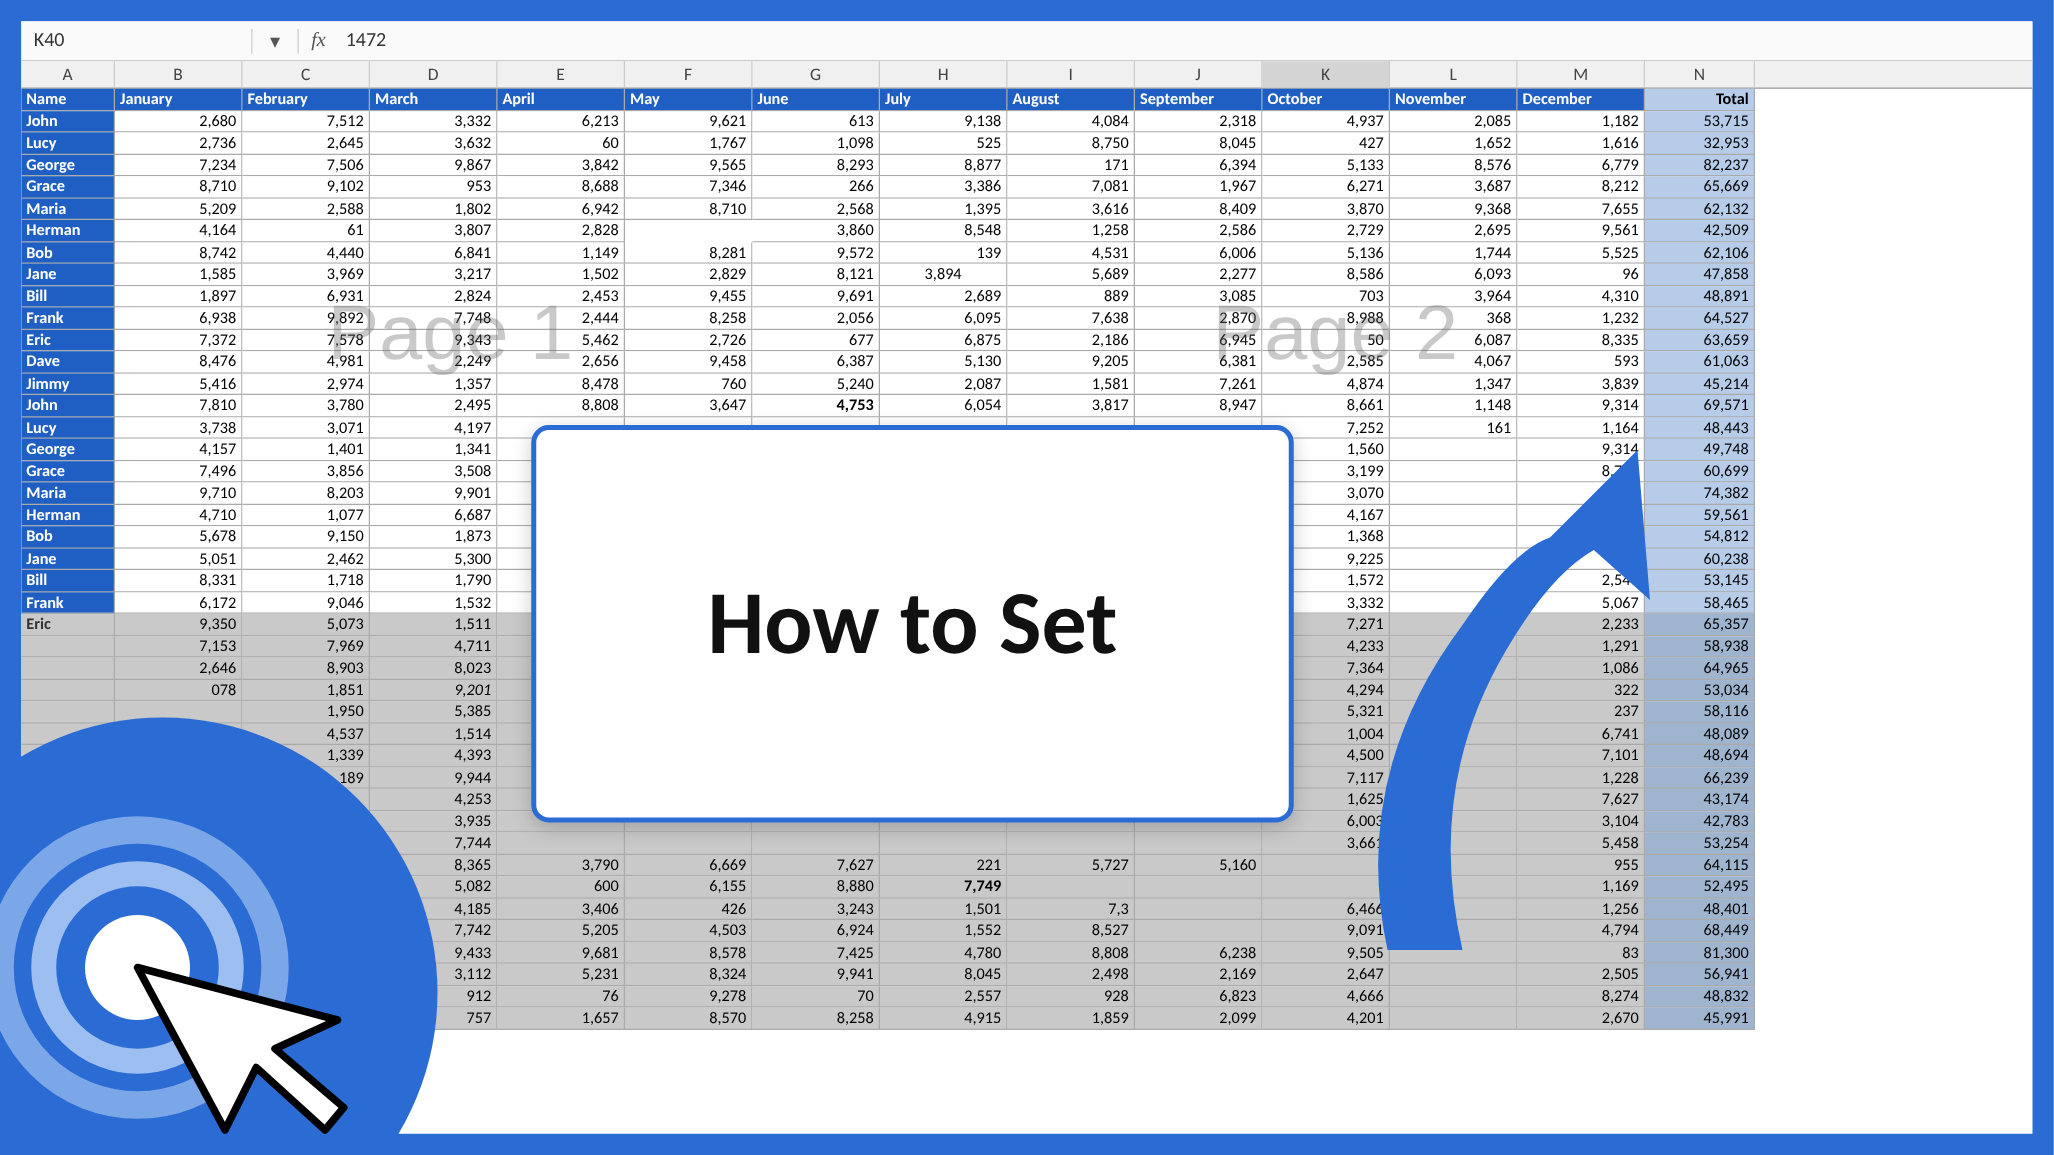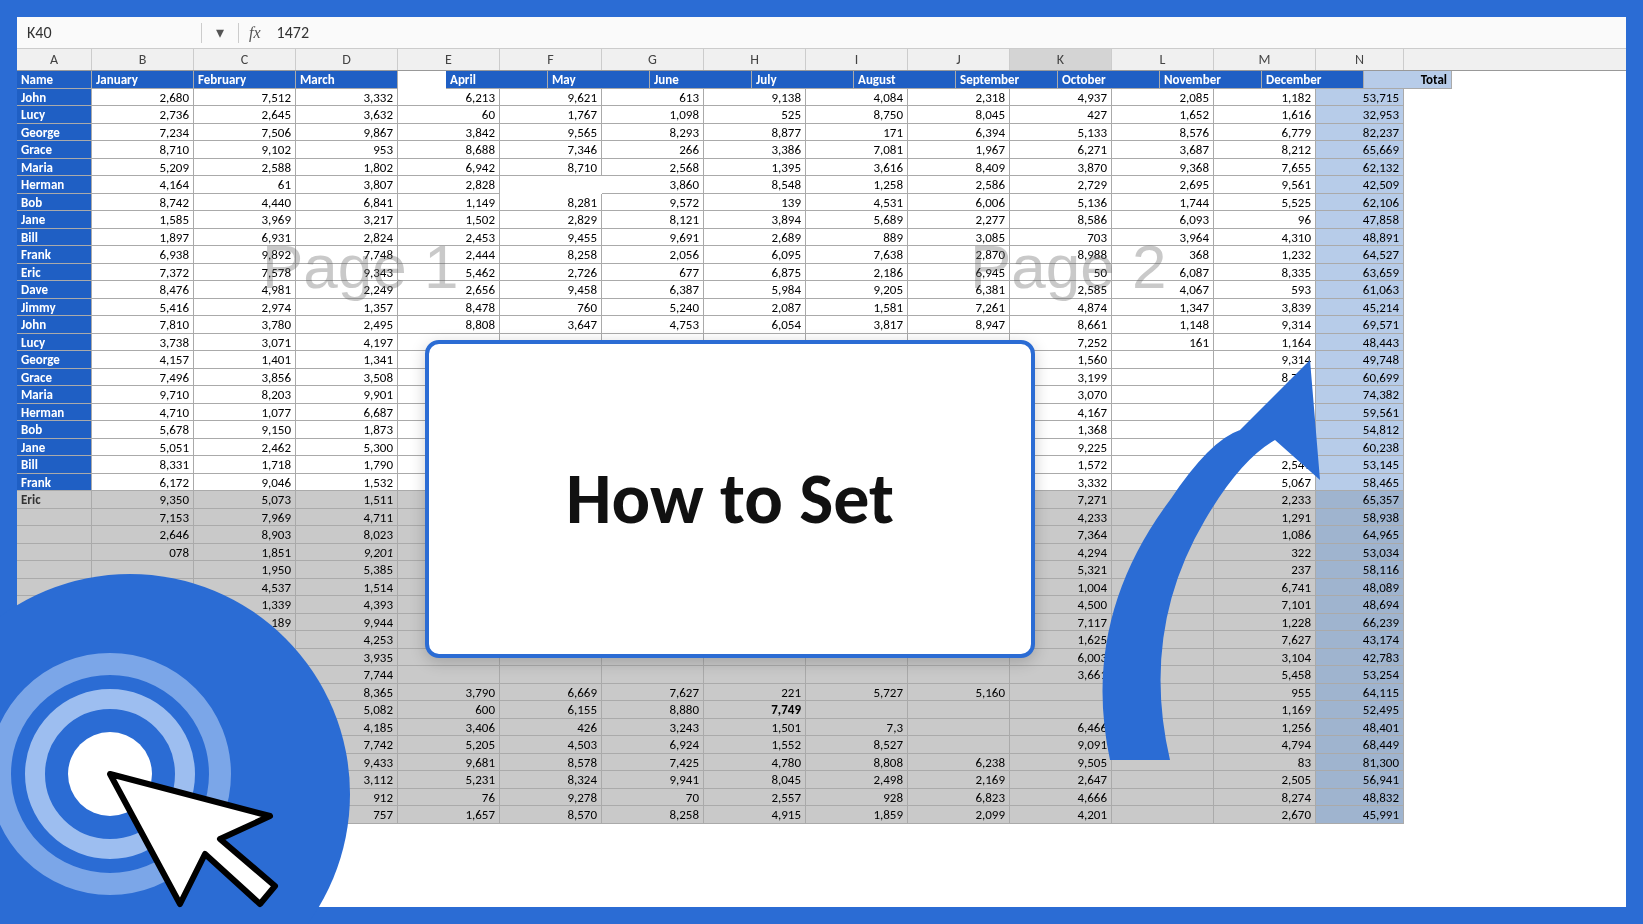--- a/index.html
+++ b/index.html
@@ -62,21 +62,21 @@
       <div class="colhdr" style="width: 88px;">N</div>
     </div>
   <div class="rows" id="rows">
     <div class="watermark" style="left:245px;top:160px;">Page 1</div>
     <div class="watermark" style="left:953px;top:160px;">Page 2</div>
   <div class="row">
         <div class="cell hdr" style="width: 75px;">Name</div>
         <div class="cell hdr" style="width: 102px;">January</div>
         <div class="cell hdr" style="width: 102px;">February</div>
         <div class="cell hdr" style="width: 102px;">March</div>
-        <div class="cell hdr" style="width: 102px; margin-left: 48px;">April</div>
+        <div class="cell hdr" style="width: 102px;">April</div>
         <div class="cell hdr" style="width: 102px;">May</div>
         <div class="cell hdr" style="width: 102px;">June</div>
         <div class="cell hdr" style="width: 102px;">July</div>
         <div class="cell hdr" style="width: 102px;">August</div>
         <div class="cell hdr" style="width: 102px;">September</div>
         <div class="cell hdr" style="width: 102px;">October</div>
         <div class="cell hdr" style="width: 102px;">November</div>
         <div class="cell hdr" style="width: 102px;">December</div>
         <div class="cell tothdr" style="width: 88px;">Total</div>
       </div>
@@ -193,21 +193,21 @@
         <div class="cell tot" style="width: 88px;">62,106</div>
       </div>
       <div class="row">
         <div class="cell nm" style="width: 75px;">Jane</div>
         <div class="cell num" style="width: 102px;">1,585</div>
         <div class="cell num" style="width: 102px;">3,969</div>
         <div class="cell num" style="width: 102px;">3,217</div>
         <div class="cell num" style="width: 102px;">1,502</div>
         <div class="cell num" style="width: 102px;">2,829</div>
         <div class="cell num" style="width: 102px;">8,121</div>
-        <div class="cell num" style="width: 102px;">3,894</div>
+        <div class="cell num" style="width: 102px; text-align: center;">3,894</div>
         <div class="cell num" style="width: 102px;">5,689</div>
         <div class="cell num" style="width: 102px;">2,277</div>
         <div class="cell num" style="width: 102px;">8,586</div>
         <div class="cell num" style="width: 102px;">6,093</div>
         <div class="cell num" style="width: 102px;">96</div>
         <div class="cell tot" style="width: 88px;">47,858</div>
       </div>
       <div class="row">
         <div class="cell nm" style="width: 75px;">Bill</div>
         <div class="cell num" style="width: 102px;">1,897</div>
@@ -257,21 +257,21 @@
         <div class="cell tot" style="width: 88px;">63,659</div>
       </div>
       <div class="row">
         <div class="cell nm" style="width: 75px;">Dave</div>
         <div class="cell num" style="width: 102px;">8,476</div>
         <div class="cell num" style="width: 102px;">4,981</div>
         <div class="cell num" style="width: 102px;">2,249</div>
         <div class="cell num" style="width: 102px;">2,656</div>
         <div class="cell num" style="width: 102px;">9,458</div>
         <div class="cell num" style="width: 102px;">6,387</div>
-        <div class="cell num" style="width: 102px;">5,984</div>
+        <div class="cell num" style="width: 102px;">5,130</div>
         <div class="cell num" style="width: 102px;">9,205</div>
         <div class="cell num" style="width: 102px;">6,381</div>
         <div class="cell num" style="width: 102px;">2,585</div>
         <div class="cell num" style="width: 102px;">4,067</div>
         <div class="cell num" style="width: 102px;">593</div>
         <div class="cell tot" style="width: 88px;">61,063</div>
       </div>
       <div class="row">
         <div class="cell nm" style="width: 75px;">Jimmy</div>
         <div class="cell num" style="width: 102px;">5,416</div>
@@ -288,21 +288,21 @@
         <div class="cell num" style="width: 102px;">3,839</div>
         <div class="cell tot" style="width: 88px;">45,214</div>
       </div>
       <div class="row">
         <div class="cell nm" style="width: 75px;">John</div>
         <div class="cell num" style="width: 102px;">7,810</div>
         <div class="cell num" style="width: 102px;">3,780</div>
         <div class="cell num" style="width: 102px;">2,495</div>
         <div class="cell num" style="width: 102px;">8,808</div>
         <div class="cell num" style="width: 102px;">3,647</div>
-        <div class="cell num" style="width: 102px;">4,753</div>
+        <div class="cell num" style="width: 102px; font-weight: bold;">4,753</div>
         <div class="cell num" style="width: 102px;">6,054</div>
         <div class="cell num" style="width: 102px;">3,817</div>
         <div class="cell num" style="width: 102px;">8,947</div>
         <div class="cell num" style="width: 102px;">8,661</div>
         <div class="cell num" style="width: 102px;">1,148</div>
         <div class="cell num" style="width: 102px;">9,314</div>
         <div class="cell tot" style="width: 88px;">69,571</div>
       </div>
       <div class="row">
         <div class="cell nm" style="width: 75px;">Lucy</div>

